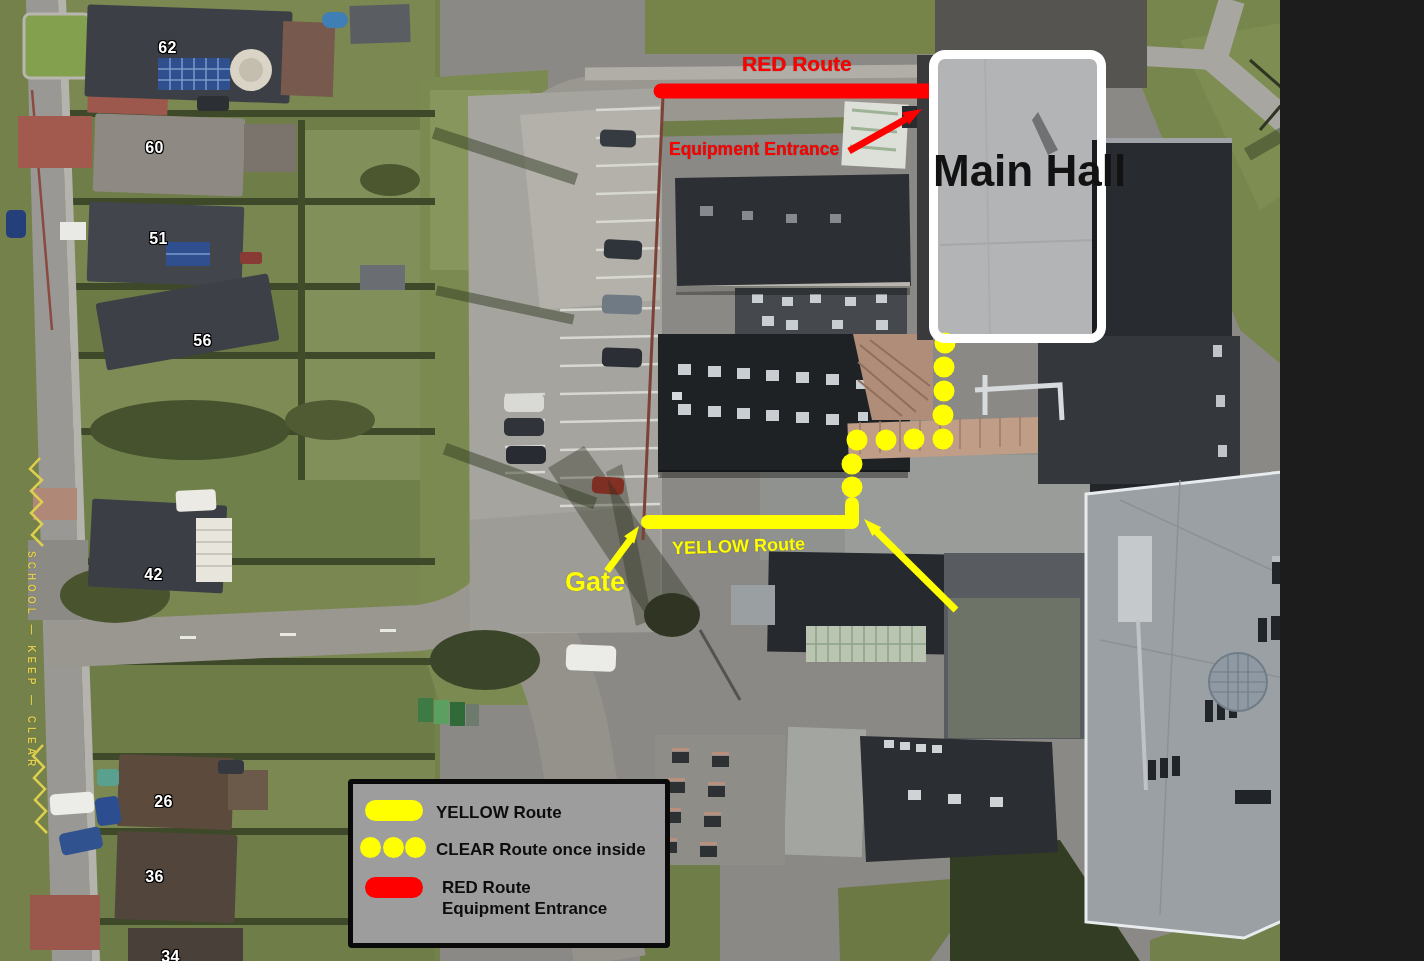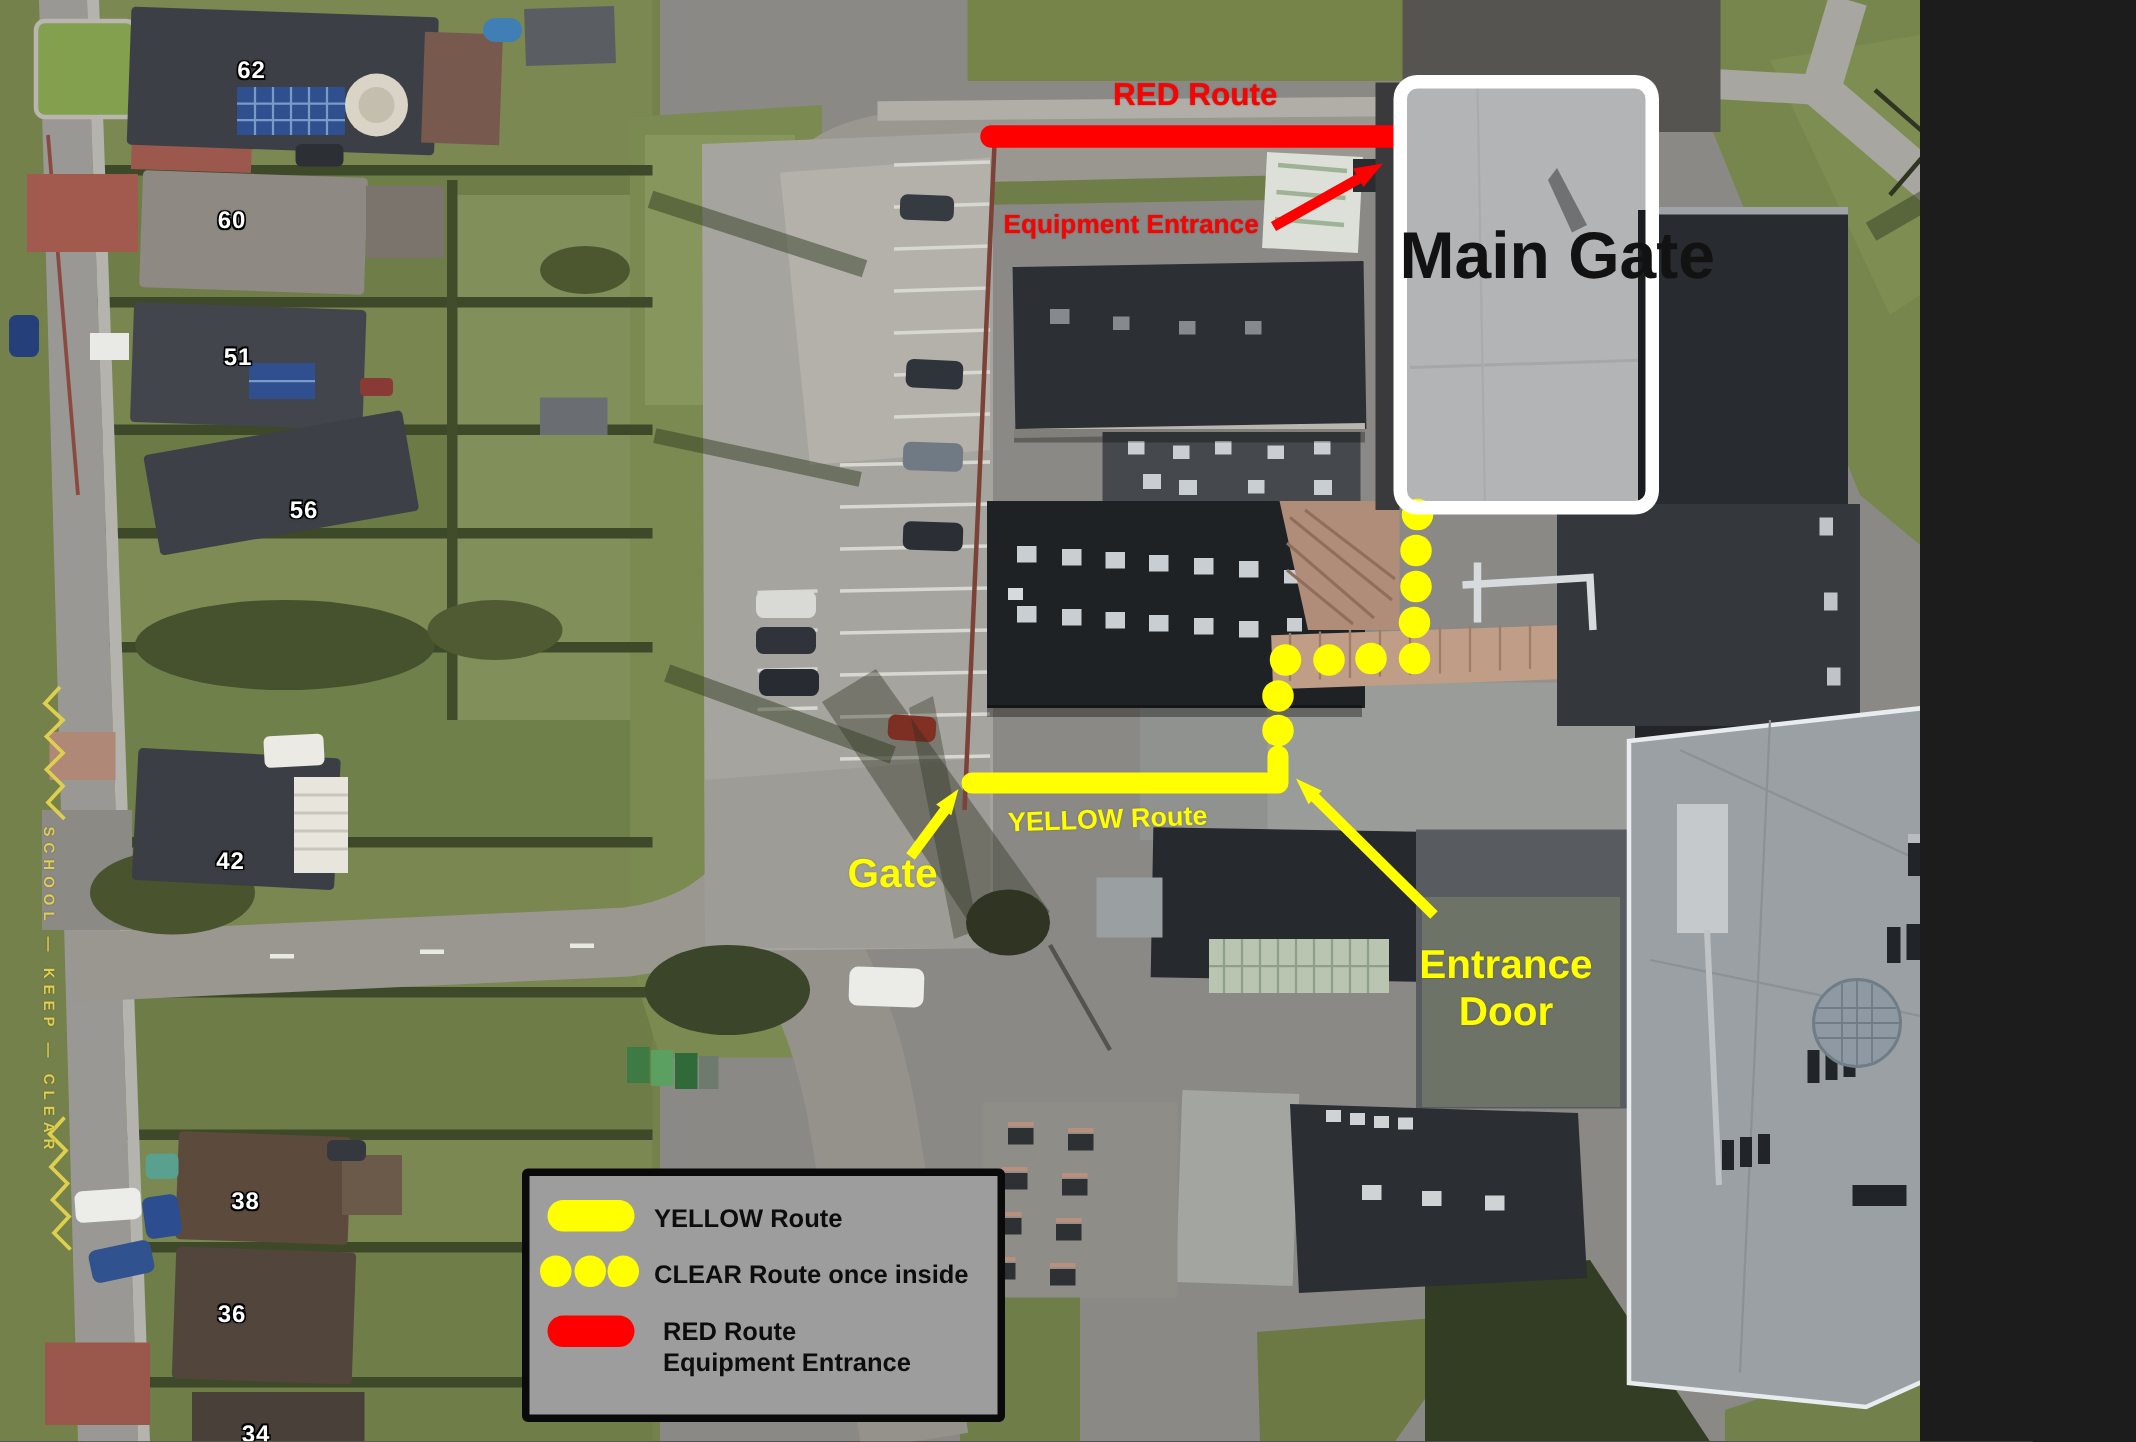--- a/index.html
+++ b/index.html
@@ -486,31 +486,30 @@
     <g>
       <line x1="956" y1="610" x2="875" y2="530" stroke="#ffff00" stroke-width="7"></line>
       <polygon points="864,519 881.2,527.2 872.4,536.1" fill="#ffff00"></polygon>
     </g>
   </svg>
 
   <div class="mh-outline"></div>
 
   <div class="label lbl-red red-route-label">RED Route</div>
   <div class="label lbl-red equipment-entrance-label">Equipment Entrance</div>
-  <div class="label main-hall-label">Main Gate</div>
+  <div class="label main-hall-label">Main Hall</div>
   <div class="label lbl-yellow yellow-route-label">YELLOW Route</div>
   <div class="label lbl-yellow gate-label">Gate</div>
-  <div class="label lbl-yellow entrance-door-label">Entrance Door</div>
 
   <div class="hn" style="left:143px;top:39px">62</div>
   <div class="hn" style="left:130px;top:139px">60</div>
   <div class="hn" style="left:134px;top:230px">51</div>
   <div class="hn" style="left:178px;top:332px">56</div>
   <div class="hn" style="left:129px;top:566px">42</div>
-  <div class="hn" style="left:139px;top:793px">38</div>
+  <div class="hn" style="left:139px;top:793px">26</div>
   <div class="hn" style="left:130px;top:868px">36</div>
   <div class="hn" style="left:146px;top:948px">34</div>
 
   <div class="road-marking">SCHOOL — KEEP — CLEAR</div>
 
   <div class="legend">
     <div class="legend-row">
       <span class="legend-pill pill-yellow" style="left:12px;top:16px"></span>
       <span class="legend-label" style="left:83px;top:19px">YELLOW Route</span>
     </div>

